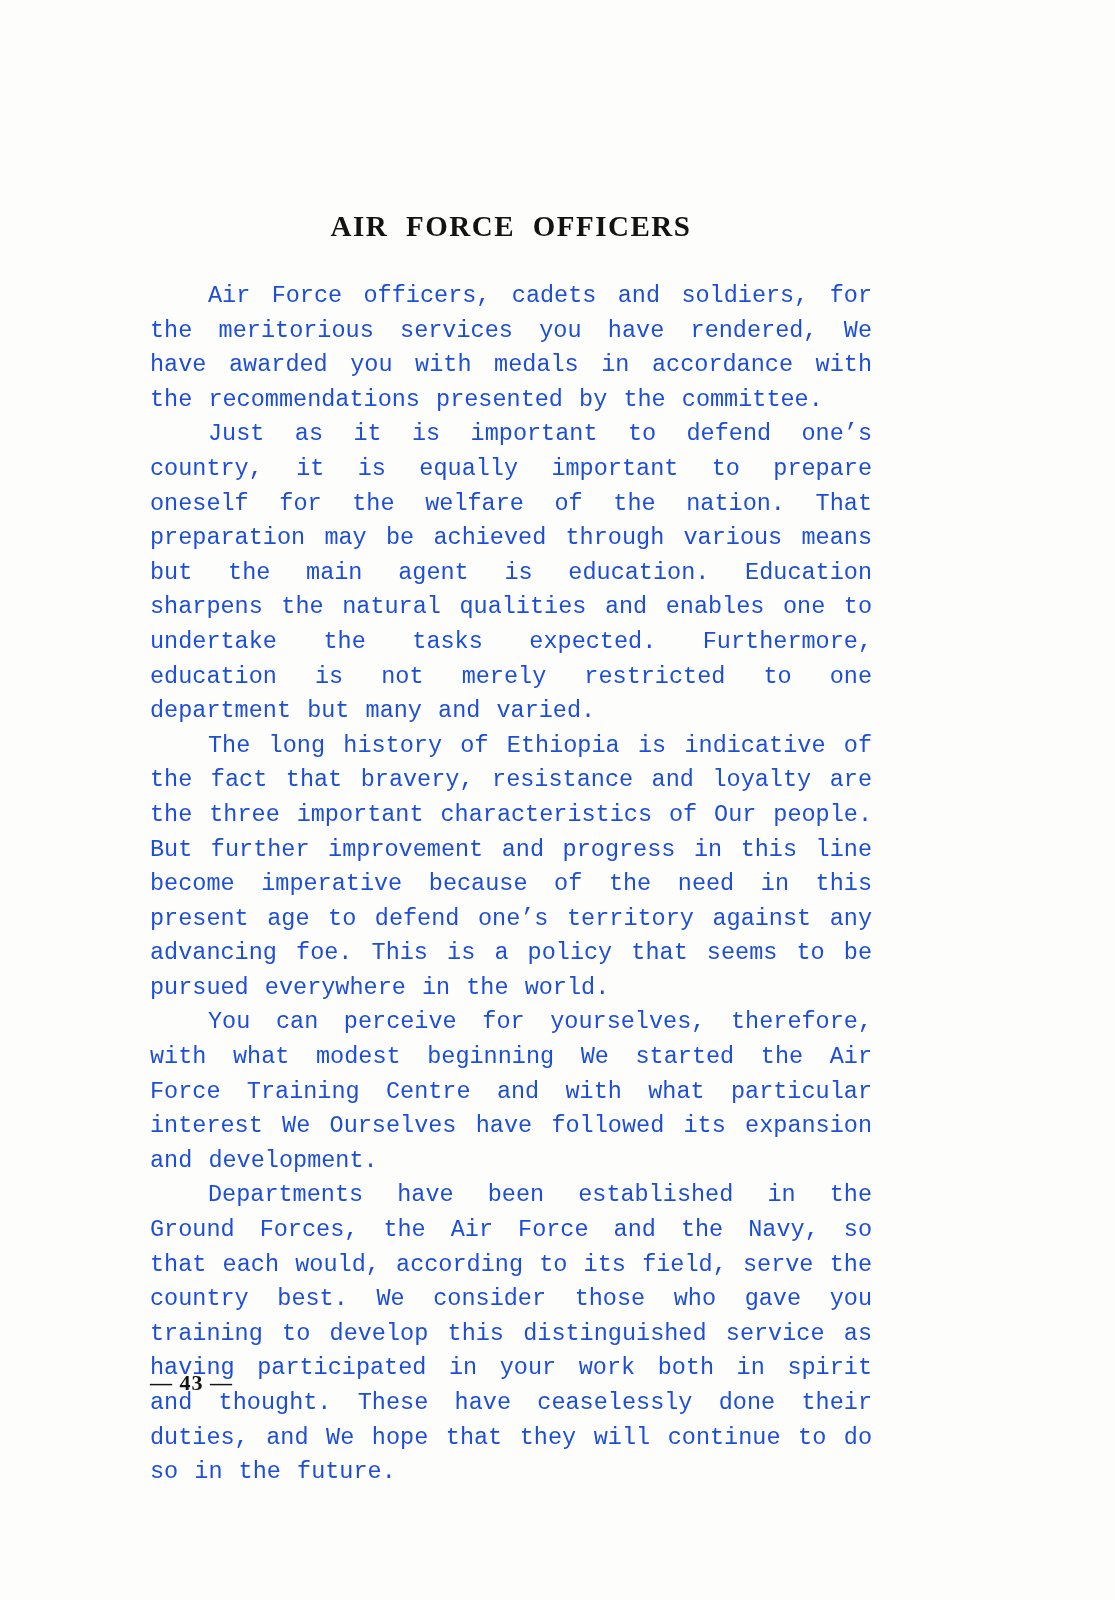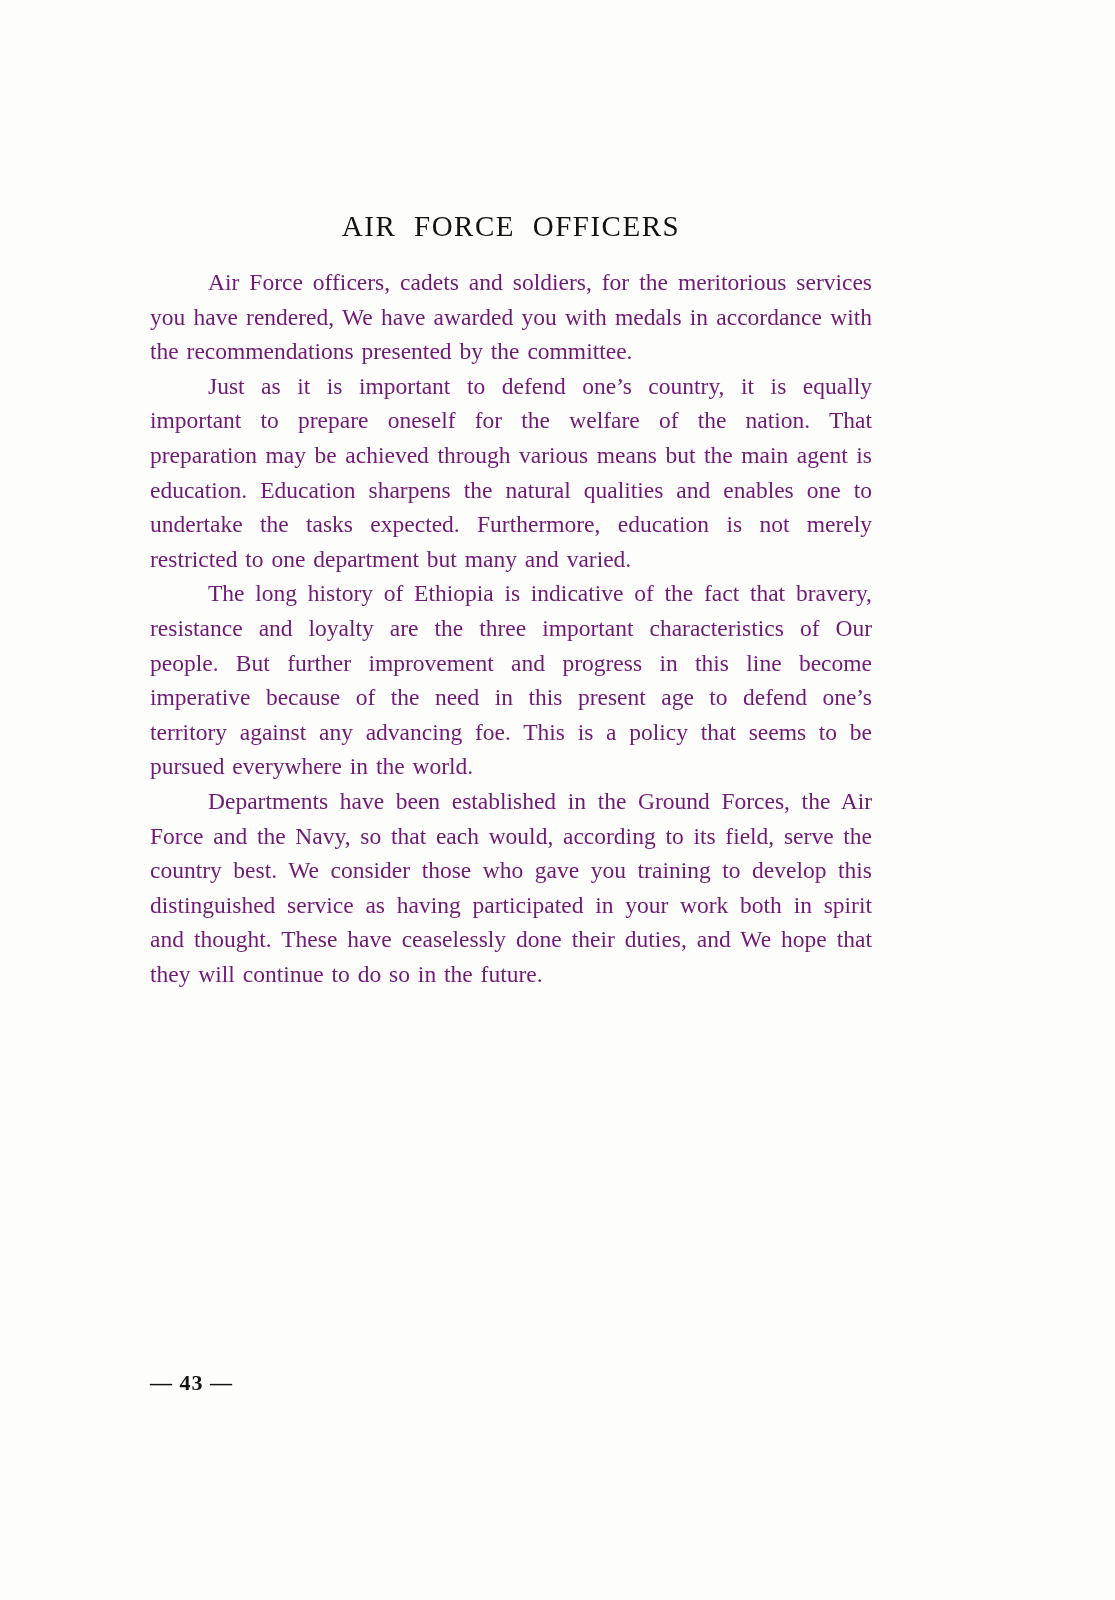--- a/index.html
+++ b/index.html
@@ -20,34 +20,35 @@
     inset: 0;
     background: #fdfdfb;
   }
   .doc-title {
     position: absolute;
     top: 210px;
     left: 150px;
     width: 722px;
     text-align: center;
     font-size: 29px;
-    font-weight: normal;
+    font-weight: bold;
     letter-spacing: 1.5px;
     word-spacing: 9px;
     color: #131313;
   }
   .doc-body {
     position: absolute;
-    top: 265px;
+    top: 279px;
     left: 150px;
     width: 722px;
     font-size: 23.5px;
     line-height: 34.6px;
     text-align: justify;
-    color: #701a75;
+    color: #1d4ed8;
+    font-family: Liberation Mono, monospace;
   }
   .doc-body p {
     margin: 0;
     padding: 0;
     text-indent: 58px;
     word-spacing: 2px;
   }
   .page-number {
     position: absolute;
     top: 1370px;
@@ -63,18 +64,19 @@
 <body>
 
 <div class="scan-page">
 
   <div class="doc-title">AIR FORCE OFFICERS</div>
 
   <div class="doc-body">
     <p>Air Force officers, cadets and soldiers, for the meritorious services you have rendered, We have awarded you with medals in accordance with the recommendations presented by the committee.</p>
     <p>Just as it is important to defend one’s country, it is equally important to prepare oneself for the welfare of the nation. That preparation may be achieved through various means but the main agent is education. Education sharpens the natural qualities and enables one to undertake the tasks expected. Furthermore, education is not merely restricted to one department but many and varied.</p>
     <p>The long history of Ethiopia is indicative of the fact that bravery, resistance and loyalty are the three important characteristics of Our people. But further improvement and progress in this line become imperative because of the need in this present age to defend one’s territory against any advancing foe. This is a policy that seems to be pursued everywhere in the world.</p>
+    <p>You can perceive for yourselves, therefore, with what modest beginning We started the Air Force Training Centre and with what particular interest We Ourselves have followed its expansion and development.</p>
     <p>Departments have been established in the Ground Forces, the Air Force and the Navy, so that each would, according to its field, serve the country best. We consider those who gave you training to develop this distinguished service as having participated in your work both in spirit and thought. These have ceaselessly done their duties, and We hope that they will continue to do so in the future.</p>
   </div>
 
   <div class="page-number">— 43 —</div>
 
 </div>
 
 </body></html>

